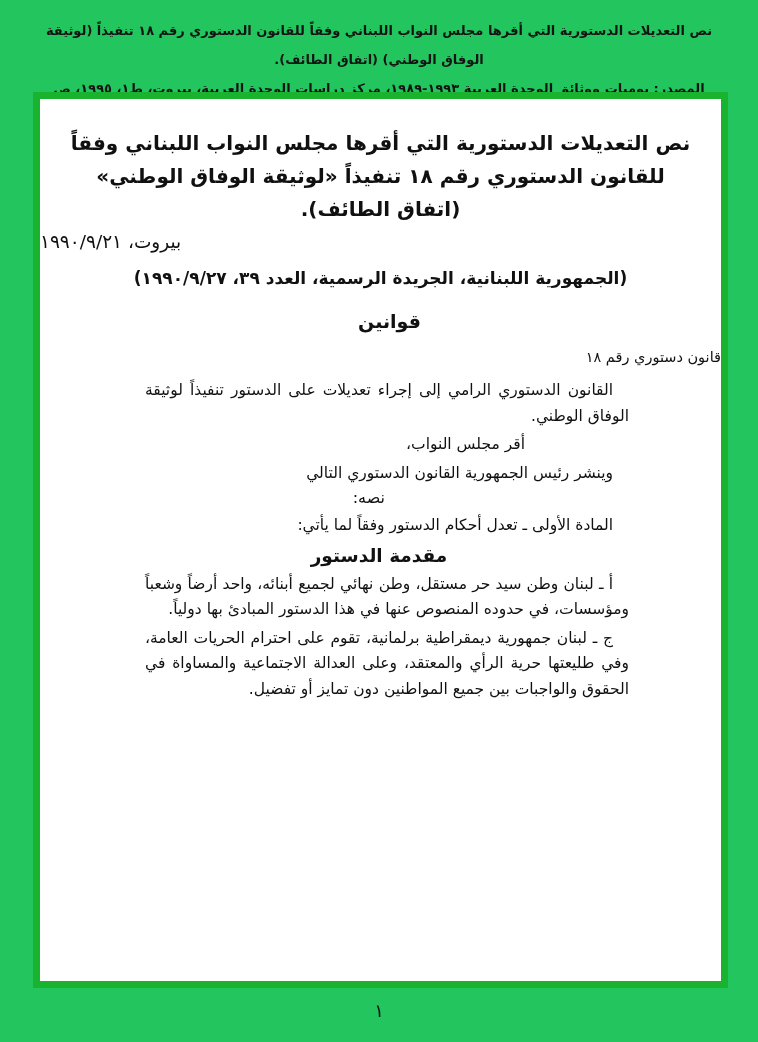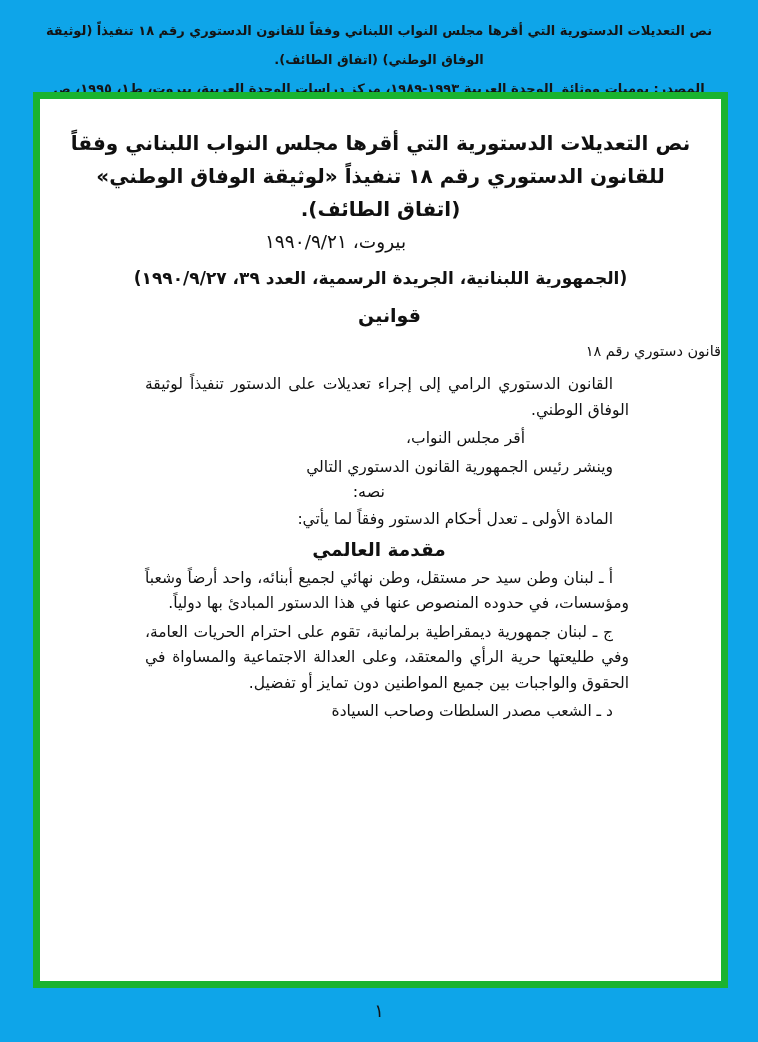--- a/index.html
+++ b/index.html
@@ -6,21 +6,21 @@
     margin: 0;
     padding: 0;
     background: #ffffff;
     font-family: "DejaVu Sans", "Liberation Sans", sans-serif;
     color: #111111;
   }
   .page {
     position: relative;
     width: 758px;
     height: 1042px;
-    background: #0ea5e9;
+    background: #22c55e;
     overflow: hidden;
     direction: rtl;
   }
   
   .source-note {
     position: absolute;
     top: 16px;
     right: 40px;
     left: 40px;
     text-align: center;
@@ -45,33 +45,33 @@
   .doc-title {
     margin: 0 28px;
     text-align: center;
     font-weight: bold;
     font-size: 20px;
     line-height: 33px;
     color: #101010;
   }
   .dateline {
     margin: 2px 90px 0 0;
-    text-align: center;
+    text-align: left;
     font-size: 18.5px;
     line-height: 28px;
   }
   .journal-ref {
     margin: 8px 20px 0 20px;
     text-align: center;
     font-weight: bold;
     font-size: 17px;
     line-height: 28px;
   }
   .laws-heading {
-    margin-top: 10px;
+    margin-top: 16px;
     text-align: center;
     font-weight: bold;
     font-size: 19px;
     line-height: 26px;
     padding-left: 18px;
   }
   .law-number {
     margin-top: 12px;
     text-align: right;
     font-size: 14.5px;
@@ -144,23 +144,22 @@
     <div class="laws-heading">قوانين</div>
 
     <div class="law-number">قانون دستوري رقم ١٨</div>
 
     <div class="bodytext">
       <p>القانون الدستوري الرامي إلى إجراء تعديلات على الدستور تنفيذاً لوثيقة الوفاق الوطني.</p>
       <p class="line-approval">أقر مجلس النواب،</p>
       <p class="line-publish">وينشر رئيس الجمهورية القانون الدستوري التالي</p>
       <p class="line-nassuhu">نصه:</p>
       <p>المادة الأولى ـ تعدل أحكام الدستور وفقاً لما يأتي:</p>
-      <p class="preamble-heading">مقدمة العالمي</p>
+      <p class="preamble-heading">مقدمة الدستور</p>
       <p>أ ـ لبنان وطن سيد حر مستقل، وطن نهائي لجميع أبنائه، واحد أرضاً وشعباً ومؤسسات، في حدوده المنصوص عنها في هذا الدستور المبادئ بها دولياً.</p>
       <p>ج ـ لبنان جمهورية ديمقراطية برلمانية، تقوم على احترام الحريات العامة، وفي طليعتها حرية الرأي والمعتقد، وعلى العدالة الاجتماعية والمساواة في الحقوق والواجبات بين جميع المواطنين دون تمايز أو تفضيل.</p>
-      <p>د ـ الشعب مصدر السلطات وصاحب السيادة</p>
     </div>
 
   </div>
 
   <div class="page-number">١</div>
 
 </div>
 
 </body></html>

